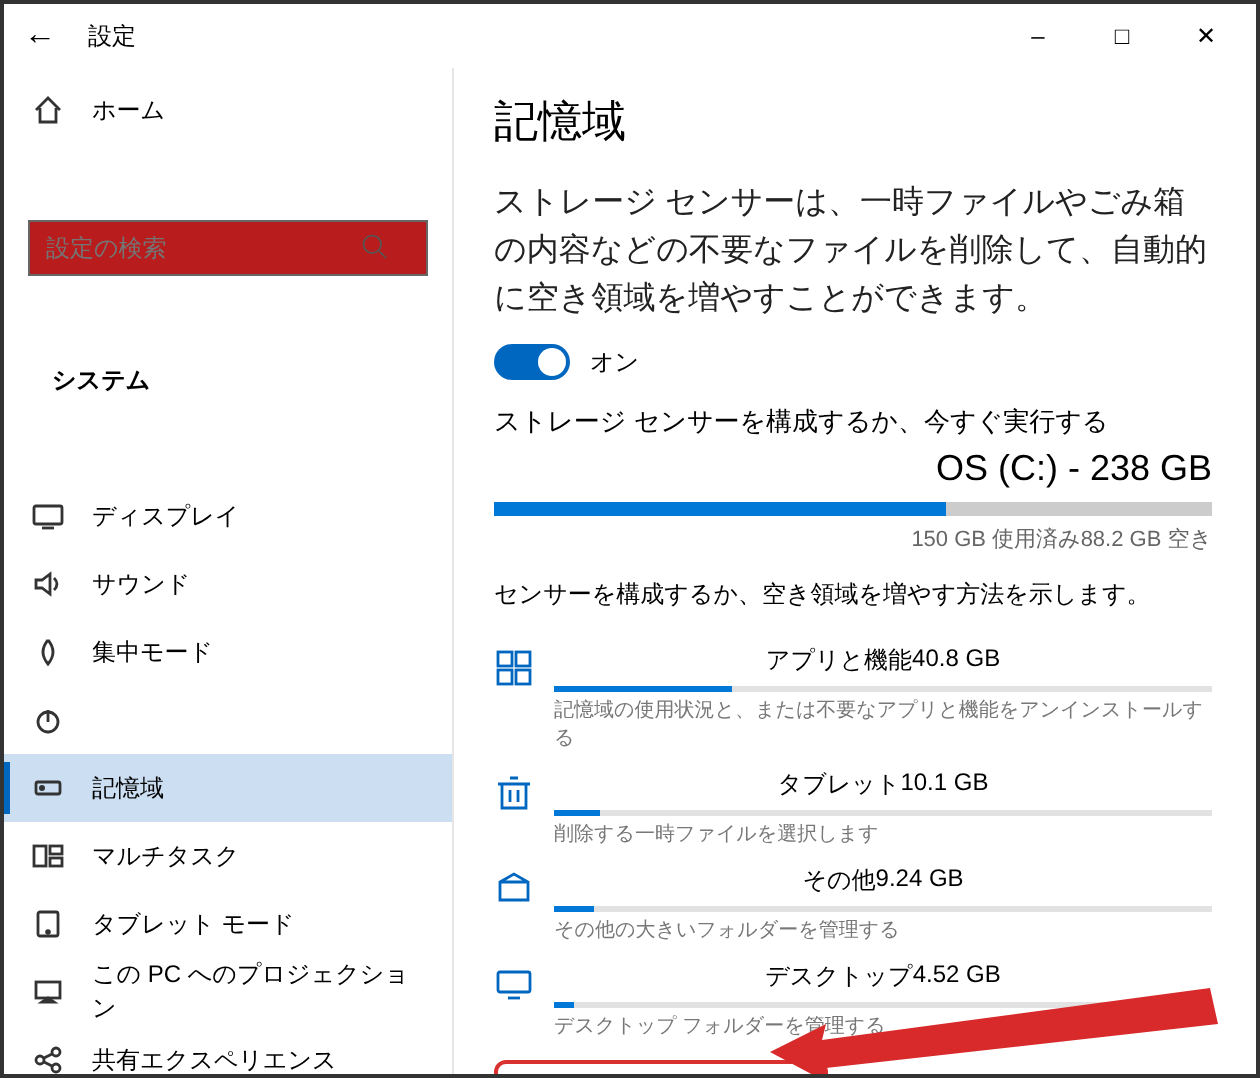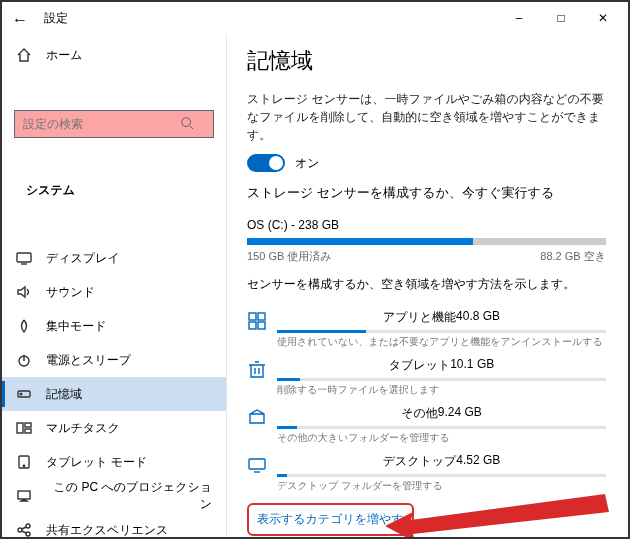--- a/index.html
+++ b/index.html
@@ -7,41 +7,41 @@
   .window { width: 100%; height: 100%; border: 2px solid #333; display: flex; flex-direction: column; position: relative; }
   .titlebar { height: 32px; display: flex; align-items: center; padding: 0 4px; }
   .back-btn { width: 28px; height: 28px; display:flex; align-items:center; justify-content:center; font-size: 16px; }
   .title-text { margin-left: 10px; font-size: 12px; }
   .win-controls { margin-left: auto; display: flex; }
   .win-btn { width: 42px; height: 28px; display:flex; align-items:center; justify-content:center; font-size:12px; }
   .body { flex: 1; display: flex; overflow: hidden; }
   .sidebar { width: 225px; border-right: 1px solid #e6e6e6; display:flex; flex-direction:column; padding-top: 4px; overflow:hidden;gap:32px;}
   .home-row { display:flex; align-items:center; height: 34px; padding: 0 14px; gap: 14px; font-size: 12px;}
   .search-wrap { padding: 6px 12px 10px 12px; }
-  .search-box { width: 100%; height: 28px; border: 1px solid #666; padding: 0 26px 0 8px; font-size: 12px; background: #fca5a5; }
+  .search-box { width: 100%; height: 28px; border: 1px solid #666; padding: 0 26px 0 8px; font-size: 12px; background: #b91c1c; }
   .search-icon { position: relative; }
   .search-icon svg { position:absolute; right: 20px; top: -22px; width:14px; height:14px; stroke:#555; fill:none;}
   .group-title { padding: 2px 14px 10px 24px; font-size: 12px; color:#000; font-weight:600;}
   .nav { flex:1; overflow:hidden;}
-  .nav-item { display:flex; align-items:center; height: 34px; padding: 0 14px; gap: 14px; font-size: 12px; position:relative;text-align:right;}
+  .nav-item { display:flex; align-items:center; height: 34px; padding: 0 14px; gap: 14px; font-size: 12px; position:relative;}
   .nav-item.selected { background: #ccdff2;}
   .nav-item.selected::before { content:""; position:absolute; left:0; top:4px; bottom:4px; width:3px; background:#0067c0;}
   .nav-icon { width:16px; height:16px; display:flex; align-items:center; justify-content:center;}
   .nav-icon svg { width:16px; height:16px; stroke:#333; fill:none; stroke-width:1.4;}
   .content { flex:1; padding: 4px 22px 0 20px; overflow:hidden; position:relative;}
   .h1 { font-size: 22px; font-weight:400; margin: 8px 0 14px 0; }
-  .desc { font-size: 12px; line-height:1.5; color:#222;}
+  .desc { font-size: 16px; line-height:1.5; color:#222;font-family:Liberation Serif, serif;}
   .toggle-row { display:flex; align-items:center; gap:10px; margin: 10px 0 12px 0;}
   .toggle { width: 38px; height:18px; border-radius: 9px; background:#0067c0; position:relative;}
   .toggle::after { content:""; position:absolute; right:2px; top:2px; width:14px; height:14px; border-radius:50%; background:#fff;}
   .link { color:#000000; font-size:13px; margin-bottom: 4px; display:inline-block;}
-  .drive-title { font-size: 12px; font-weight:400; margin: 12px 0 6px 0;}
+  .drive-title { font-size: 18px; font-weight:400; margin: 0 0 6px 0; text-align: right;}
   .bar { width: 100%; height: 7px; background:#ccc; position:relative; margin-bottom:4px;}
   .bar-fill { position:absolute; left:0; top:0; bottom:0; background:#0078d7;}
-  .bar-labels { display:flex; justify-content:space-between; font-size:11px; color:#666; margin-bottom:12px;}
+  .bar-labels { display:flex; justify-content:flex-end; font-size:11px; color:#666; margin-bottom:12px;}
   .note { font-size:12px; margin-bottom:10px;}
   .cat-list {}
   .cat { display:flex; align-items:flex-start; gap:10px; padding:6px 0 2px 0;}
   .cat-icon { width:20px; height:20px; flex:0 0 20px; margin-top:2px;}
   .cat-icon svg { width:20px; height:20px; stroke:#0067c0; fill:none; stroke-width:1.4;}
   .cat-body { flex:1;}
   .cat-row1 { display:flex; justify-content:center; font-size:12px;}
   .cat-bar { height:3px; background:#e2e2e2; margin:4px 0 2px 0; position:relative;}
   .cat-bar-fill{ position:absolute; left:0; top:0; bottom:0; background:#0078d7;}
   .cat-sub { font-size:10px; color:#777;}
@@ -112,21 +112,20 @@
             </span>
           <span>集中モード</span>
         </div>
         <div class="nav-item">
           <span class="nav-icon">
               <svg viewBox="0 0 16 16">
                 <circle cx="8" cy="9" r="5"></circle>
                 <path d="M8 3 V9"></path>
               </svg>
             </span>
-          <span>電源とスリープ</span>
         </div>
         <div class="nav-item selected">
           <span class="nav-icon">
               <svg viewBox="0 0 16 16">
                 <rect x="2" y="5" width="12" height="6" rx="1"></rect>
                 <circle cx="5" cy="8" r="0.8" fill="#333"></circle>
               </svg>
             </span>
           <span>記憶域</span>
         </div>
@@ -209,21 +208,21 @@
                 <rect x="11" y="11" width="7" height="7"></rect>
               </svg></div>
             <div class="cat-body">
               <div class="cat-row1">
                 <span>アプリと機能</span>
                 <span>40.8 GB</span>
               </div>
               <div class="cat-bar">
                 <div class="cat-bar-fill" style="width:27%"></div>
               </div>
-              <div class="cat-sub">使用されていない、または不要なアプリと機能をアンインストールする</div>
+              <div class="cat-sub">記憶域の使用状況と、または不要なアプリと機能をアンインストールする</div>
             </div>
           </div>
           <div class="cat">
             <div class="cat-icon"><svg viewBox="0 0 20 20">
                 <path d="M4 6 H16 V18 H4 Z M2 6 H18 M8 3 H12 M8 9 V15 M12 9 V15"></path>
               </svg></div>
             <div class="cat-body">
               <div class="cat-row1">
                 <span>タブレット</span>
                 <span>10.1 GB</span>

